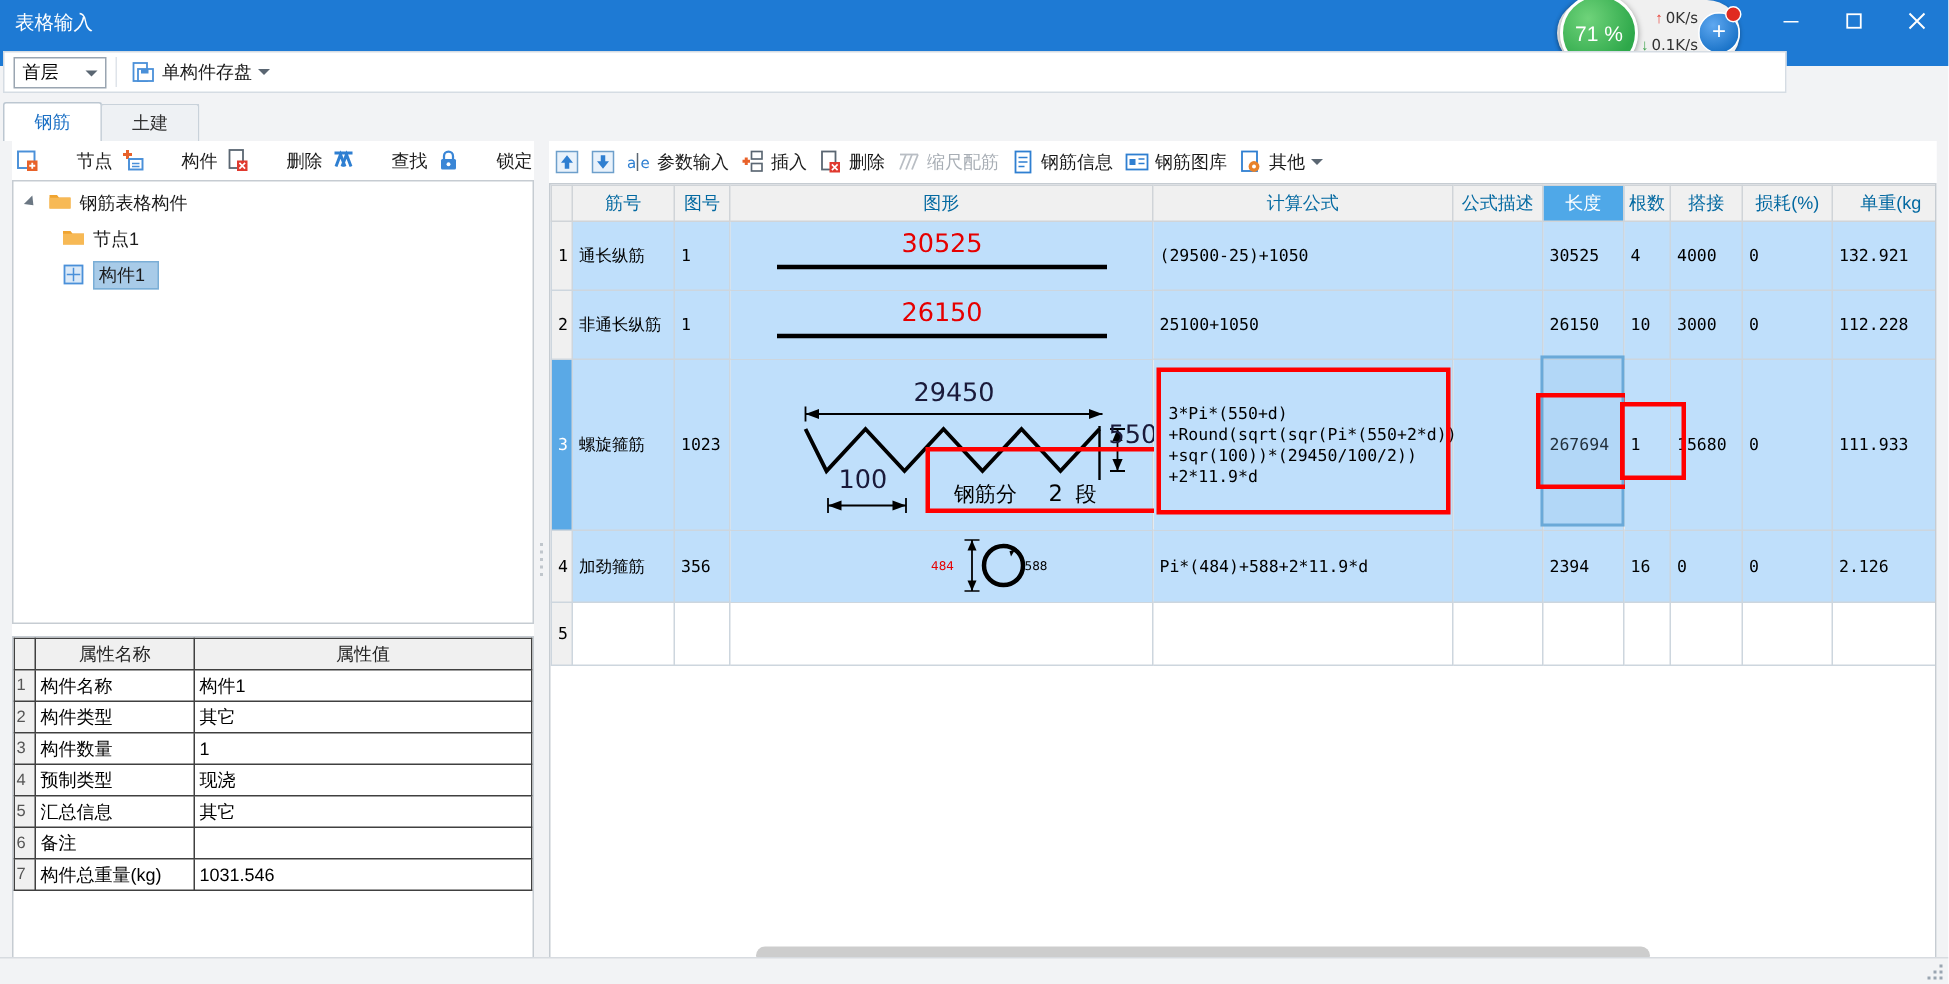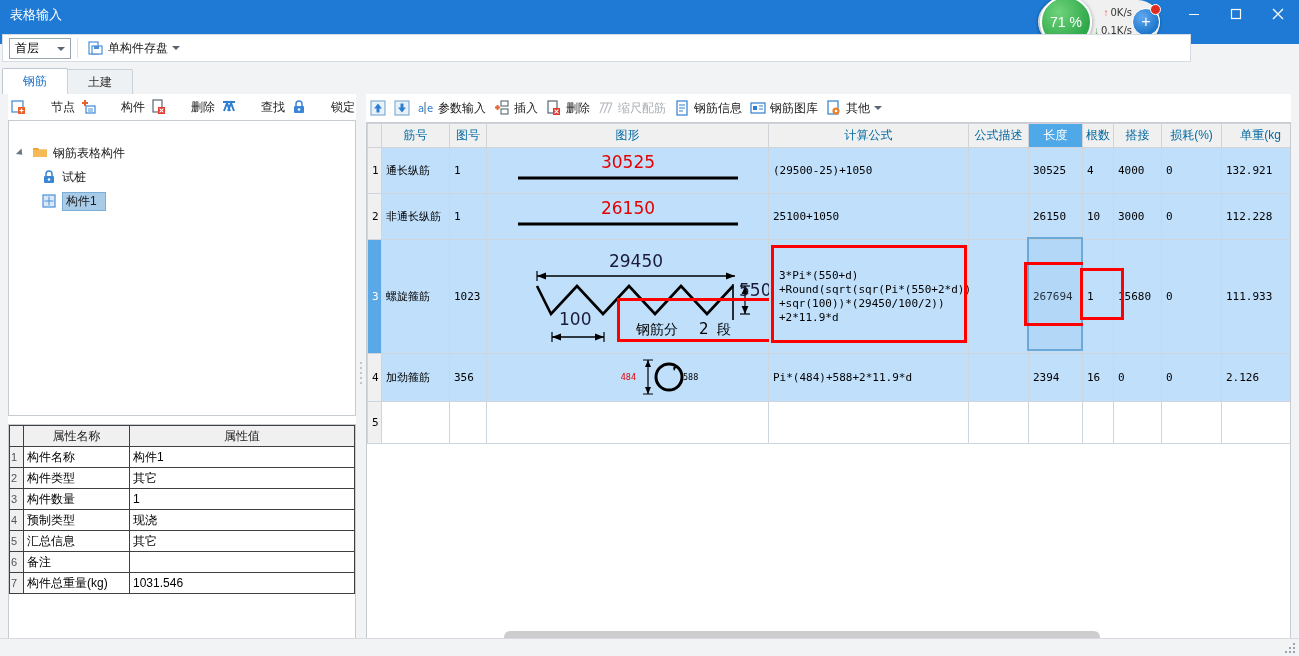--- a/index.html
+++ b/index.html
@@ -401,39 +401,38 @@
             <circle cx="8" cy="10.5" r="1.3" fill="#fff"></circle>
           </svg>
         </span>
         <span>锁定</span>
         <span class="caret"></span>
       </div>
       <div class="tb-more">▸▸</div>
     </div>
 
     <div class="treebox">
-      <div class="tnode lvl1" style="margin-top:20px;">
+      <div class="tnode lvl1" style="margin-top:2px;">
         <span class="expander"></span>
         <span class="ic">
           <svg width="16" height="14" viewBox="0 0 16 14">
             <path d="M1 3h5l1.3 1.6H15V12H1z" fill="#f0a430"></path>
             <path d="M1 4.8h14V12H1z" fill="#f7b955"></path>
           </svg>
         </span>
         <span class="tlabel">钢筋表格构件</span>
       </div>
       <div class="tnode lvl2">
         <span class="ic">
-          <svg width="16" height="16" viewBox="0 0 16 16">
-            <path d="M5 7V5a3 3 0 016 0v2" fill="none" stroke="#3a86d6" stroke-width="1.5"></path>
-            <rect x="3" y="7" width="10" height="7" rx="1" fill="#3a86d6"></rect>
-            <circle cx="8" cy="10.5" r="1.3" fill="#fff"></circle>
-          </svg>
-        </span>
-        <span class="tlabel">试桩</span>
+          <svg width="16" height="14" viewBox="0 0 16 14">
+            <path d="M1 3h5l1.3 1.6H15V12H1z" fill="#f0a430"></path>
+            <path d="M1 4.8h14V12H1z" fill="#f7b955"></path>
+          </svg>
+        </span>
+        <span class="tlabel">节点1</span>
       </div>
       <div class="tnode lvl2 selected">
         <span class="ic">
           <svg width="16" height="16" viewBox="0 0 16 16">
             <rect x="2" y="2" width="12" height="12" fill="#dbe9f7" stroke="#4a90d9" stroke-width="1.2"></rect>
             <path d="M8 3.5v9M3.5 8h9" stroke="#4a90d9" stroke-width="1"></path>
           </svg>
         </span>
         <span class="tlabel">构件1</span>
       </div>

